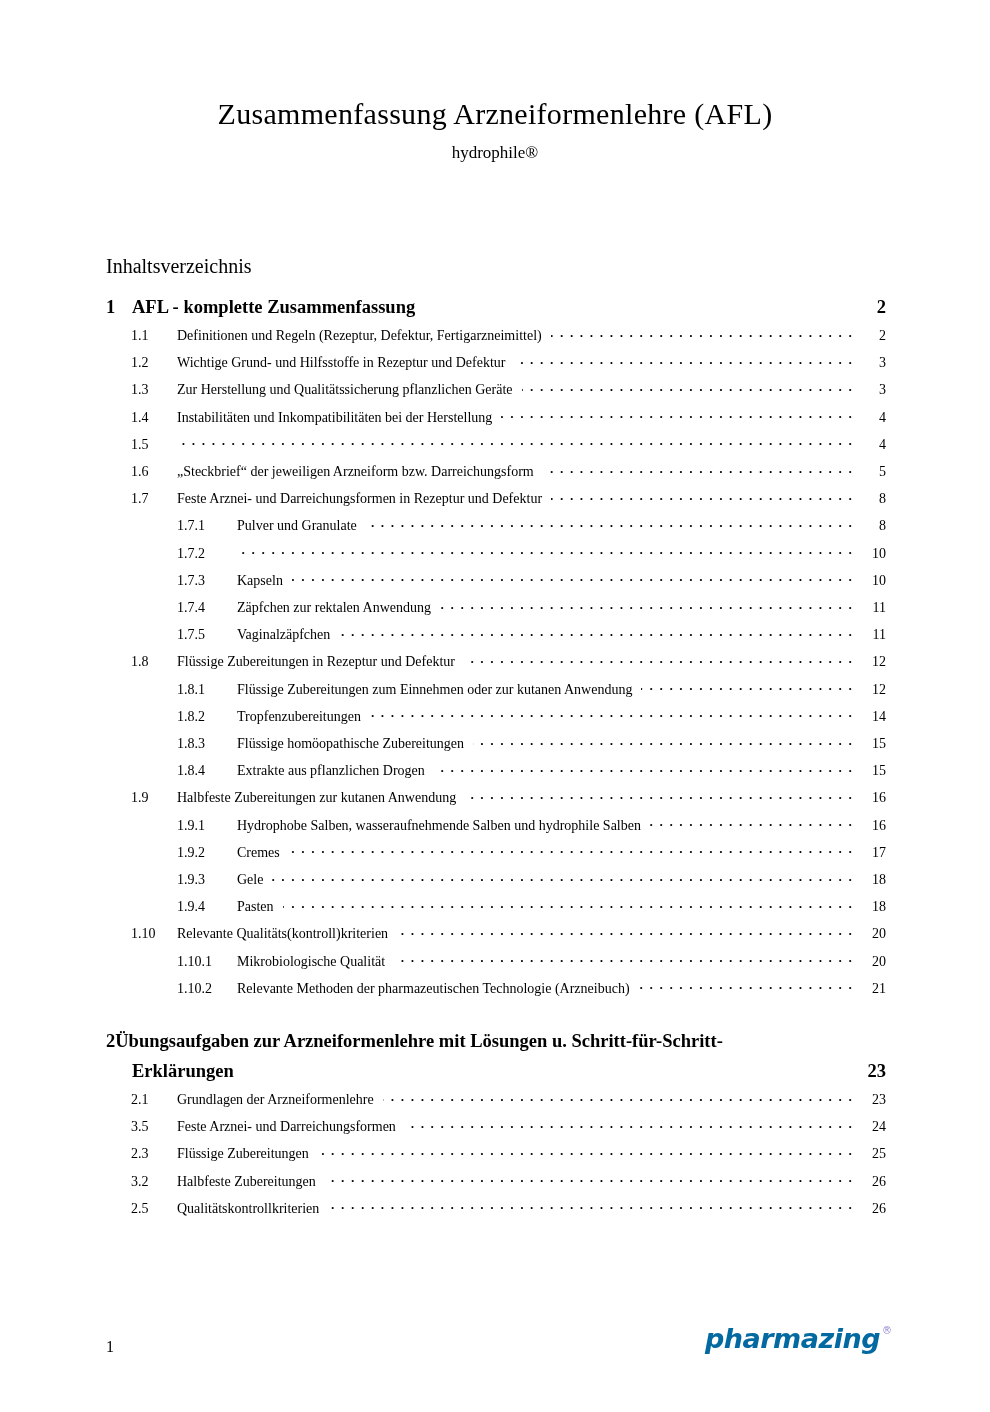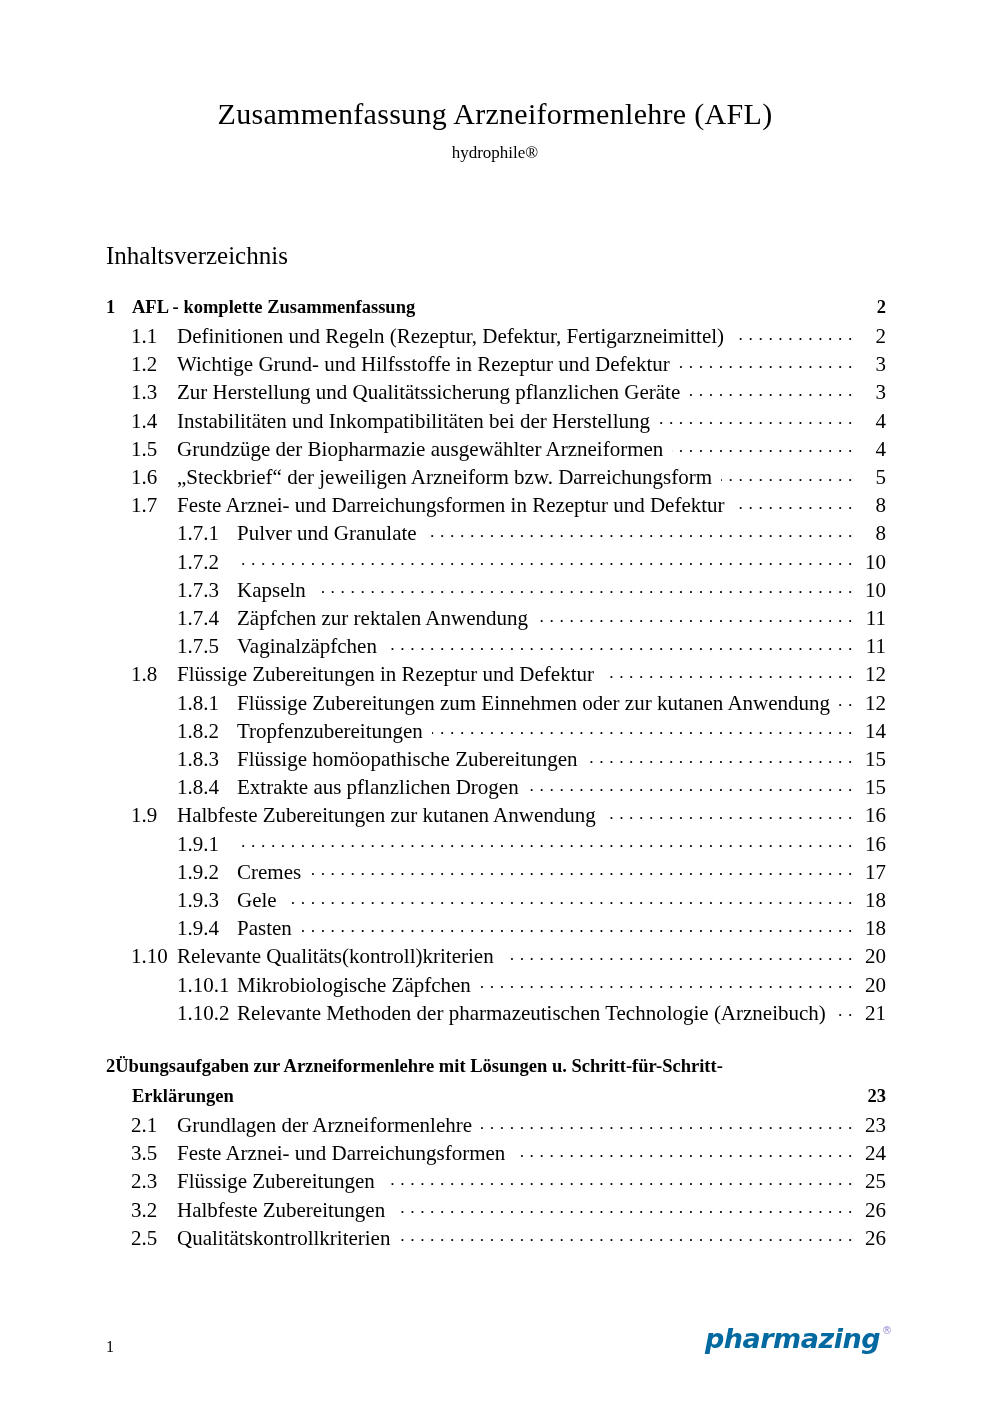--- a/index.html
+++ b/index.html
@@ -39,41 +39,41 @@
   .doc-subtitle {
     font-size: 17px;
     line-height: 22px;
     margin: 10px 0 0 0;
     font-weight: normal;
   }
 
   
   .toc-heading {
     position: absolute;
-    top: 241px;
+    top: 251px;
     left: 106px;
-    font-size: 25px;
+    font-size: 20px;
     line-height: 30px;
     font-weight: normal;
     margin: 0;
   }
 
   
   .toc {
     position: absolute;
     top: 292px;
     left: 106px;
     width: 780px;
   }
 
   .toc-entry {
     display: flex;
     align-items: baseline;
     width: 100%;
-    font-size: 21px;
+    font-size: 14px;
     line-height: 27.2px;
     white-space: nowrap;
   }
 
   
   .toc-entry.level-1 {
     font-weight: bold;
     font-size: 18.5px;
     line-height: 30px;
     margin-top: 10px;
@@ -209,21 +209,20 @@
         <span class="pageno">3</span>
       </div>
       <div class="toc-entry level-2">
         <span class="num">1.4</span>
         <span class="label">Instabilitäten und Inkompatibilitäten bei der Herstellung</span>
         <span class="leader"></span>
         <span class="pageno">4</span>
       </div>
       <div class="toc-entry level-2">
         <span class="num">1.5</span>
-        <span class="label">Grundzüge der Biopharmazie ausgewählter Arzneiformen</span>
         <span class="leader"></span>
         <span class="pageno">4</span>
       </div>
       <div class="toc-entry level-2">
         <span class="num">1.6</span>
         <span class="label">„Steckbrief“ der jeweiligen Arzneiform bzw. Darreichungsform</span>
         <span class="leader"></span>
         <span class="pageno">5</span>
       </div>
       <div class="toc-entry level-2">
@@ -292,20 +291,21 @@
         <span class="pageno">15</span>
       </div>
       <div class="toc-entry level-2">
         <span class="num">1.9</span>
         <span class="label">Halbfeste Zubereitungen zur kutanen Anwendung</span>
         <span class="leader"></span>
         <span class="pageno">16</span>
       </div>
       <div class="toc-entry level-3">
         <span class="num">1.9.1</span>
+        <span class="label">Hydrophobe Salben, wasseraufnehmende Salben und hydrophile Salben</span>
         <span class="leader"></span>
         <span class="pageno">16</span>
       </div>
       <div class="toc-entry level-3">
         <span class="num">1.9.2</span>
         <span class="label">Cremes</span>
         <span class="leader"></span>
         <span class="pageno">17</span>
       </div>
       <div class="toc-entry level-3">
@@ -321,21 +321,21 @@
         <span class="pageno">18</span>
       </div>
       <div class="toc-entry level-2">
         <span class="num">1.10</span>
         <span class="label">Relevante Qualitäts(kontroll)kriterien</span>
         <span class="leader"></span>
         <span class="pageno">20</span>
       </div>
       <div class="toc-entry level-3">
         <span class="num">1.10.1</span>
-        <span class="label">Mikrobiologische Zäpfchen</span>
+        <span class="label">Mikrobiologische Qualität</span>
         <span class="leader"></span>
         <span class="pageno">20</span>
       </div>
       <div class="toc-entry level-3">
         <span class="num">1.10.2</span>
         <span class="label">Relevante Methoden der pharmazeutischen Technologie (Arzneibuch)</span>
         <span class="leader"></span>
         <span class="pageno">21</span>
       </div>
       <div class="toc-entry level-1 wrap">

